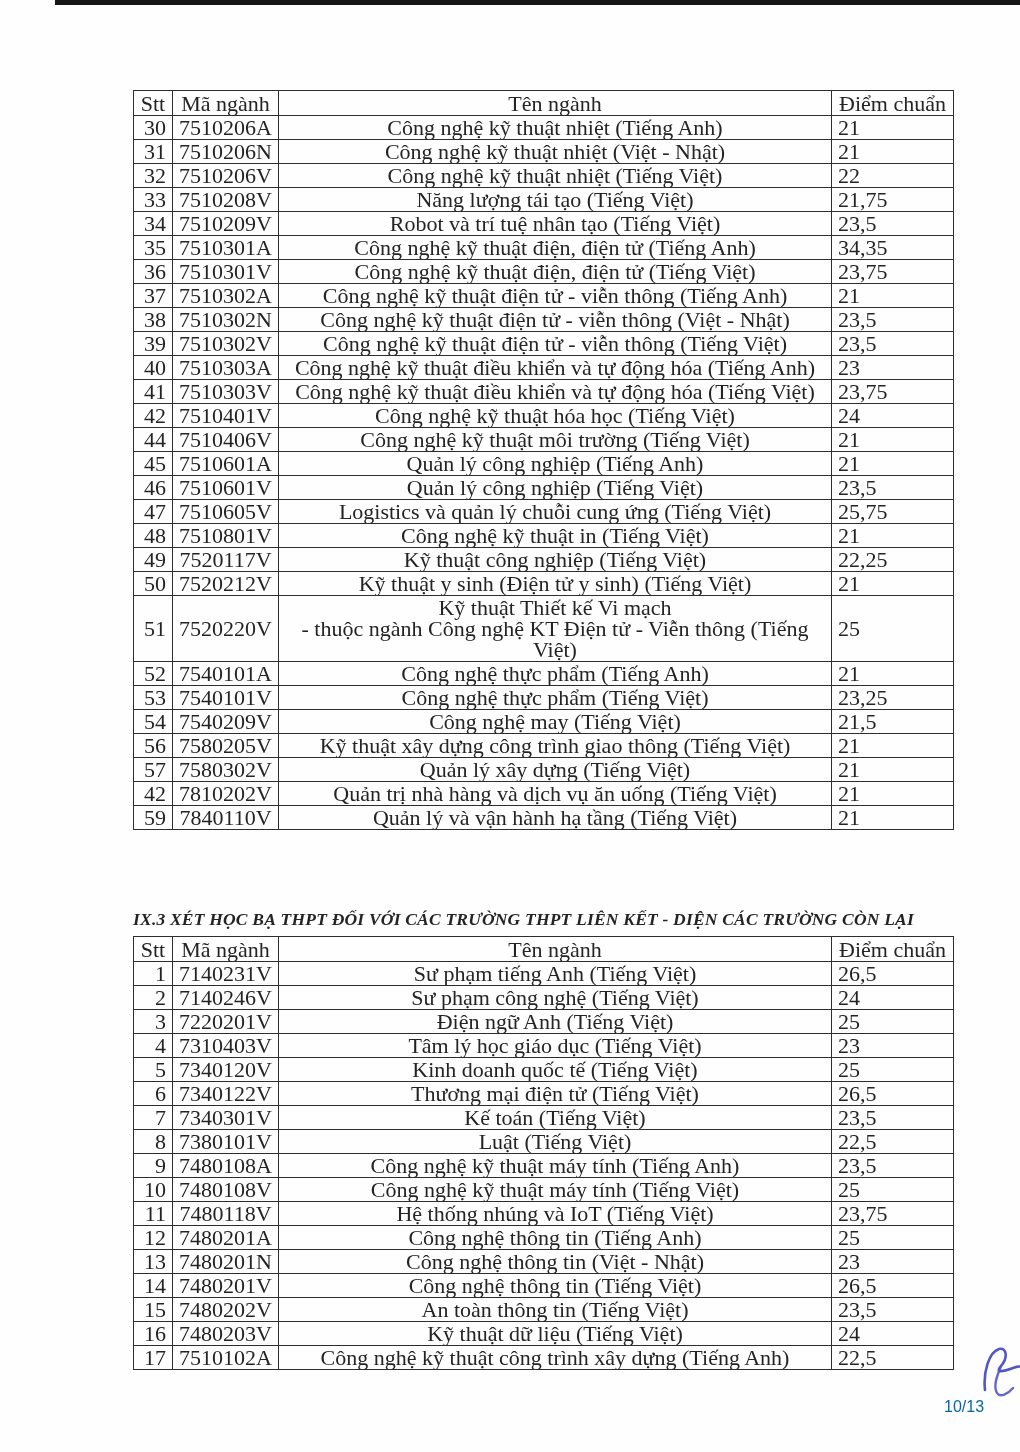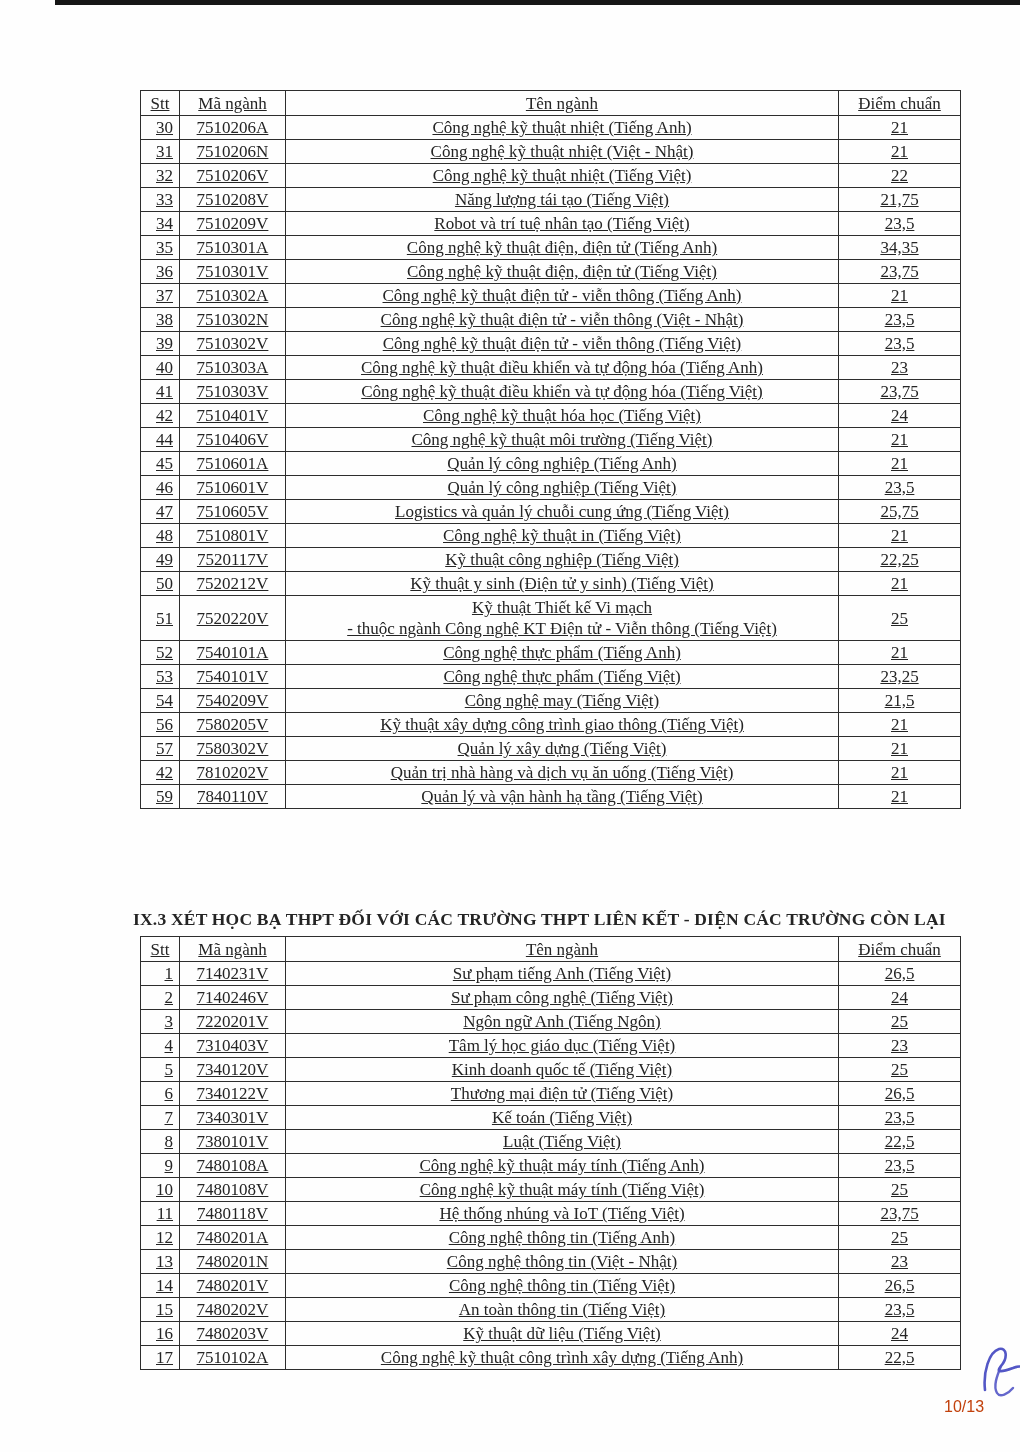--- a/index.html
+++ b/index.html
@@ -14,60 +14,60 @@
     color: #242424;
   }
   .scan-bar {
     position: absolute;
     top: 0; left: 55px; right: 0;
     height: 5px;
     background: #161616;
   }
   table.score-table {
     position: absolute;
-    left: 140px;
+    left: 133px;
     width: 820px;
     border-collapse: collapse;
     table-layout: fixed;
-    font-size: 17px;
+    font-size: 22px;
     line-height: 21px;
-    text-decoration: underline;
   }
   table.score-table th, table.score-table td {
     border: 1.6px solid #2d2d2d;
     padding: 1px 6px;
     font-weight: normal;
     overflow: hidden;
     white-space: nowrap;
   }
   table.score-table thead th { text-align: center; height: 22px; }
   table.score-table tbody tr { height: 23px; }
   td.cell-stt   { text-align: right; padding-right: 4px; }
   td.cell-code  { text-align: center; margin-left: 40px; }
   td.cell-name  { text-align: center; white-space: pre-line !important; }
-  td.cell-score { text-align: center; padding-right: 8px; }
+  td.cell-score { text-align: left; padding-right: 8px; }
   #table1 { top: 90px; }
   #table2 { top: 936px; }
   .section-title {
     position: absolute;
     left: 133px;
     top: 909px;
     width: 830px;
     font-size: 17.5px;
     font-weight: bold;
     letter-spacing: 0.2px;
     white-space: nowrap;
+    font-style: italic;
   }
   .page-number {
     position: absolute;
     left: 944px;
     top: 1398px;
     font-family: "Liberation Sans", "DejaVu Sans", sans-serif;
     font-size: 16px;
-    color: #c2410c;
+    color: #0369a1;
   }
   .signature {
     position: absolute;
     left: 975px;
     top: 1344px;
     width: 50px;
     height: 64px;
   }
 </style>
 </head>
@@ -291,21 +291,21 @@
         </tr>
         <tr>
           <td class="cell-stt">2</td>
           <td class="cell-code">7140246V</td>
           <td class="cell-name">Sư phạm công nghệ (Tiếng Việt)</td>
           <td class="cell-score">24</td>
         </tr>
         <tr>
           <td class="cell-stt">3</td>
           <td class="cell-code">7220201V</td>
-          <td class="cell-name">Ngôn ngữ Anh (Tiếng Ngôn)</td>
+          <td class="cell-name">Điện ngữ Anh (Tiếng Việt)</td>
           <td class="cell-score">25</td>
         </tr>
         <tr>
           <td class="cell-stt">4</td>
           <td class="cell-code">7310403V</td>
           <td class="cell-name">Tâm lý học giáo dục (Tiếng Việt)</td>
           <td class="cell-score">23</td>
         </tr>
         <tr>
           <td class="cell-stt">5</td>

